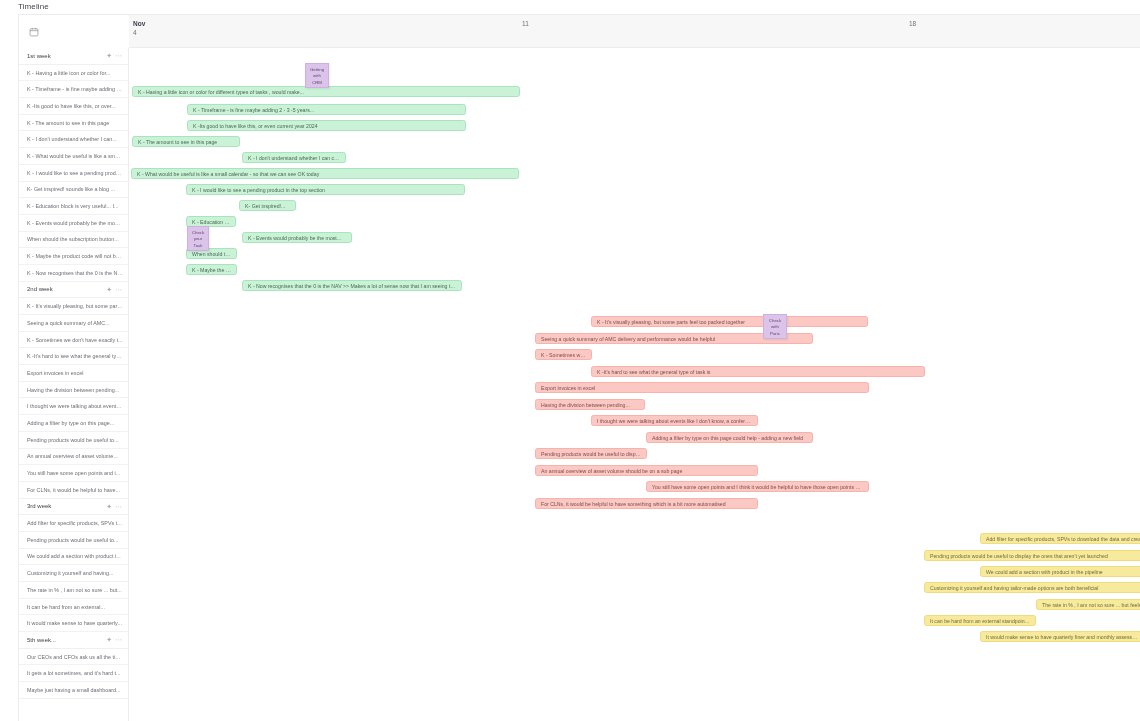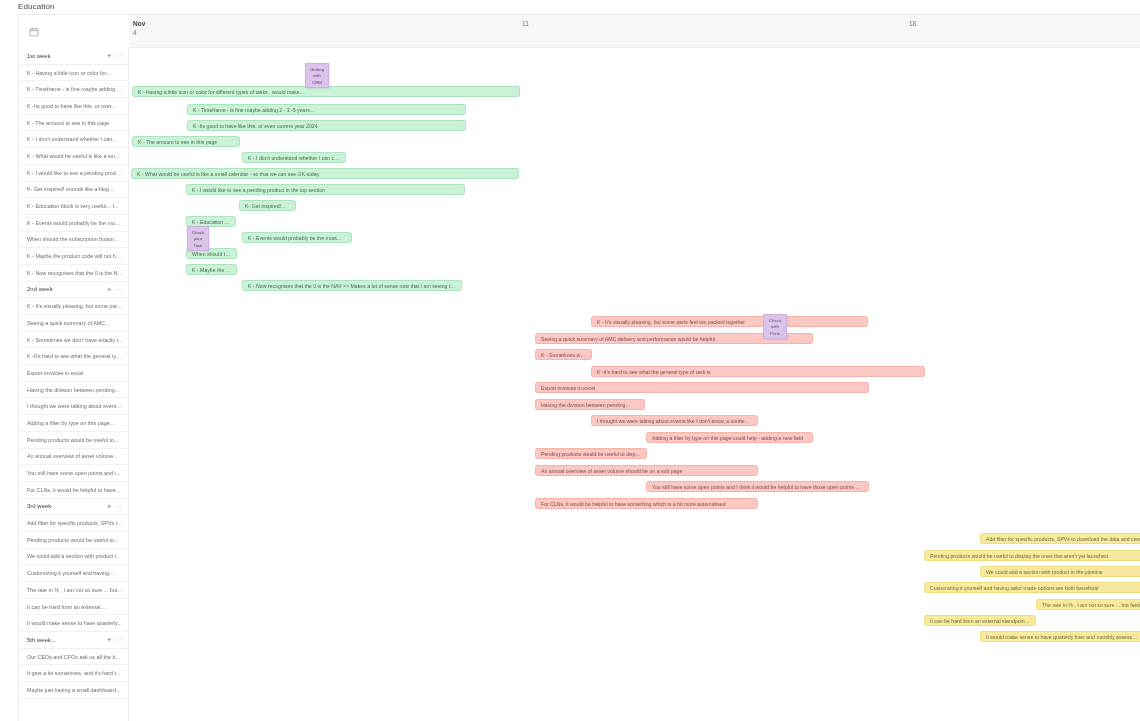--- a/index.html
+++ b/index.html
@@ -137,21 +137,21 @@
     text-align: center;
     word-break: break-word;
   }
 </style>
 </head>
 <body>
 
 <div class="app">
 
   <div class="titlebar">
-    <div class="title">Education</div>
+    <div class="title">Timeline</div>
   </div>
 
   <div class="board">
 
     <div class="headstrip">
       <div class="cal-icon-cell">
         <svg class="cal-icon" viewBox="0 0 14 14">
           <rect x="1.5" y="2.5" width="11" height="10" rx="1.5" fill="none" stroke="#8b9097" stroke-width="1"></rect>
           <line x1="1.5" y1="5.2" x2="12.5" y2="5.2" stroke="#8b9097" stroke-width="1"></line>
           <line x1="4.6" y1="1.2" x2="4.6" y2="3.4" stroke="#8b9097" stroke-width="1"></line>

